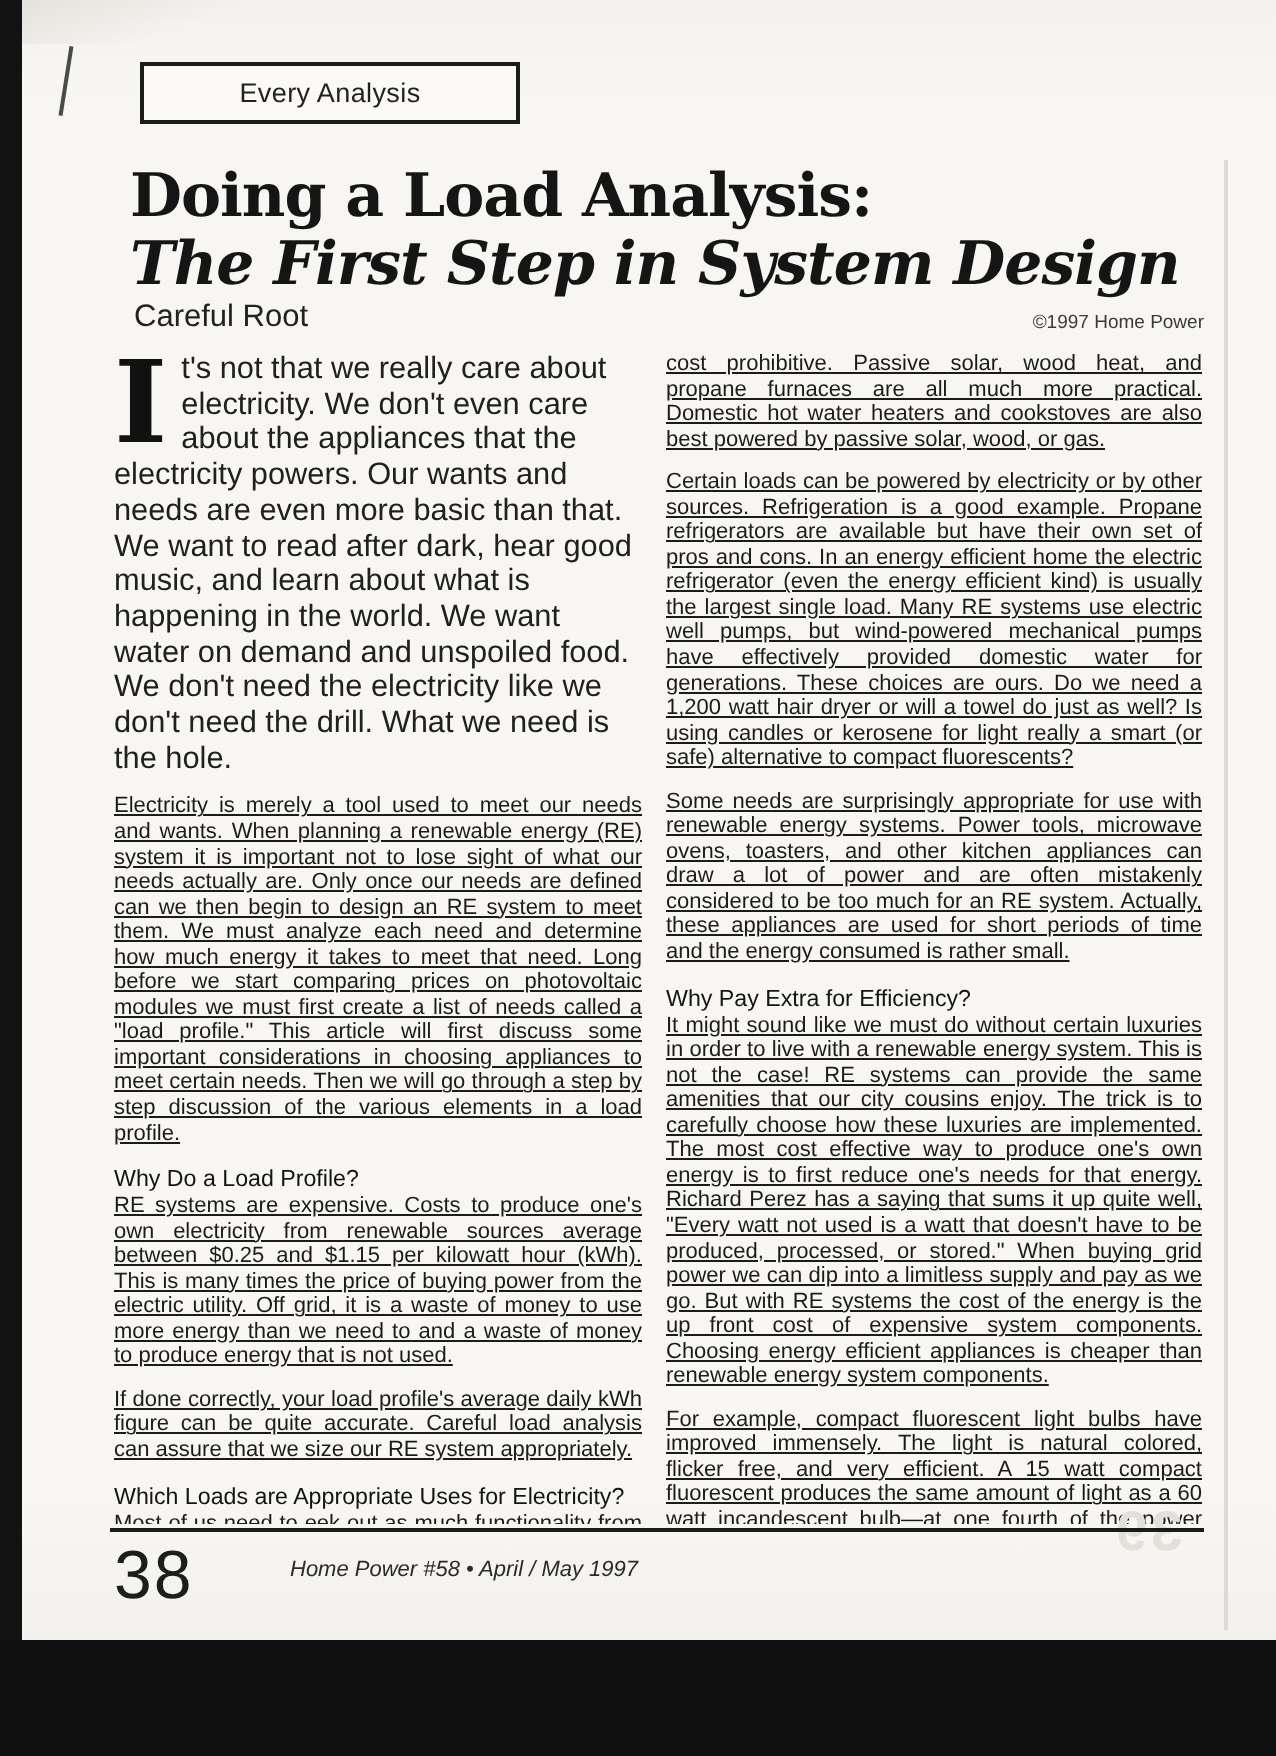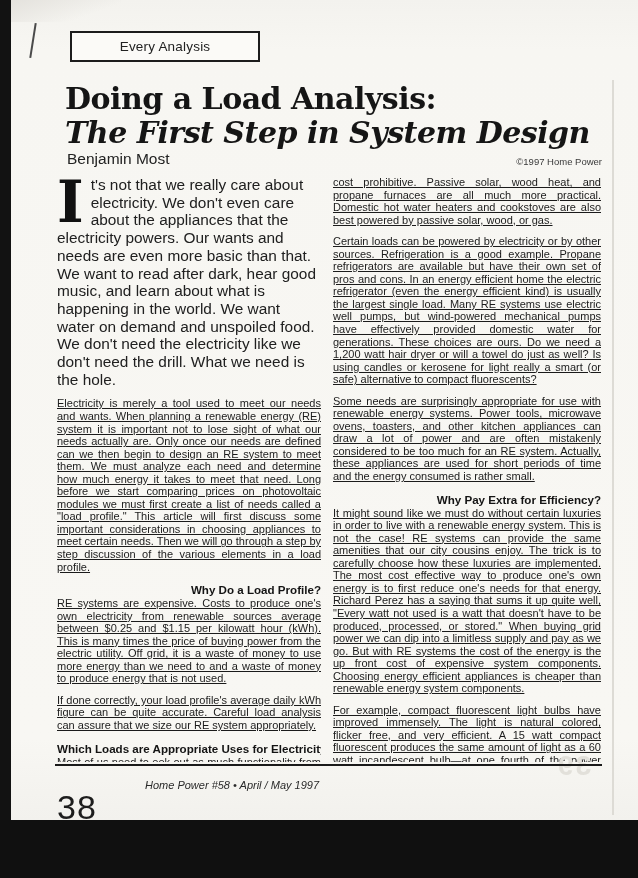--- a/index.html
+++ b/index.html
@@ -41,25 +41,25 @@
   .col-right{left:333px;width:268px;}
 
   .intro{font-size:15.4px;line-height:17.7px;text-align:left;color:#202020;margin-bottom:9px;}
   .dropcap{
     float:left;font-family:"DejaVu Serif",serif;font-weight:800;
     font-size:57px;line-height:46px;margin:3px 7px 0 0;color:#111;
   }
   .col p{margin:0 0 9px 0;text-decoration:underline;}
   .col h3{
     margin:10px 0 1px 0;font-size:11.6px;line-height:13px;color:#141414;
-    text-align:right;white-space:nowrap;font-weight:bold;
+    text-align:left;white-space:nowrap;font-weight:normal;
   }
 
   .footer-rule{position:absolute;left:55px;top:764px;width:547px;height:2px;background:#1a1a1a;}
-  .page-number{position:absolute;left:57px;top:769px;font-size:34px;color:#1d1d1d;letter-spacing:1px;margin-top:19px;}
+  .page-number{position:absolute;left:57px;top:769px;font-size:34px;color:#1d1d1d;letter-spacing:1px;}
   .issue-line{position:absolute;left:145px;top:779px;font-size:11px;font-style:italic;color:#2a2a2a;}
   .ghost-page-number{
     position:absolute;left:556px;top:750px;font-size:28px;font-weight:bold;
     color:#e2e0da;transform:scaleX(-1);letter-spacing:2px;
   }
 </style>
 </head>
 <body>
 
 <div class="sheet">
@@ -69,21 +69,21 @@
   <div class="edge-bottom"></div>
   <div class="page-edge-right"></div>
   <div class="pen-mark"></div>
 
   <div class="kicker-box">
     <span>Every Analysis</span>
   </div>
 
   <div class="title title2">The First Step in System Design</div>
   <div class="title title1">Doing a Load Analysis:</div>
-  <div class="author">Benjamin Most</div>
+  <div class="author">Careful Root</div>
   <div class="copyright">©1997 Home Power</div>
 
   <div class="col col-left">
     <div class="intro">
       <span class="dropcap">I</span><span>t's not that we really care about electricity. We don't even care about the appliances that the electricity powers. Our wants and needs are even more basic than that. We want to read after dark, hear good music, and learn about what is happening in the world. We want water on demand and unspoiled food. We don't need the electricity like we don't need the drill. What we need is the hole.</span>
     </div>
     <p>Electricity is merely a tool used to meet our needs and wants. When planning a renewable energy (RE) system it is important not to lose sight of what our needs actually are. Only once our needs are defined can we then begin to design an RE system to meet them. We must analyze each need and determine how much energy it takes to meet that need. Long before we start comparing prices on photovoltaic modules we must first create a list of needs called a "load profile." This article will first discuss some important considerations in choosing appliances to meet certain needs. Then we will go through a step by step discussion of the various elements in a load profile.</p>
     <h3>Why Do a Load Profile?</h3>
     <p>RE systems are expensive. Costs to produce one's own electricity from renewable sources average between $0.25 and $1.15 per kilowatt hour (kWh). This is many times the price of buying power from the electric utility. Off grid, it is a waste of money to use more energy than we need to and a waste of money to produce energy that is not used.</p>
     <p>If done correctly, your load profile's average daily kWh figure can be quite accurate. Careful load analysis can assure that we size our RE system appropriately.</p>

